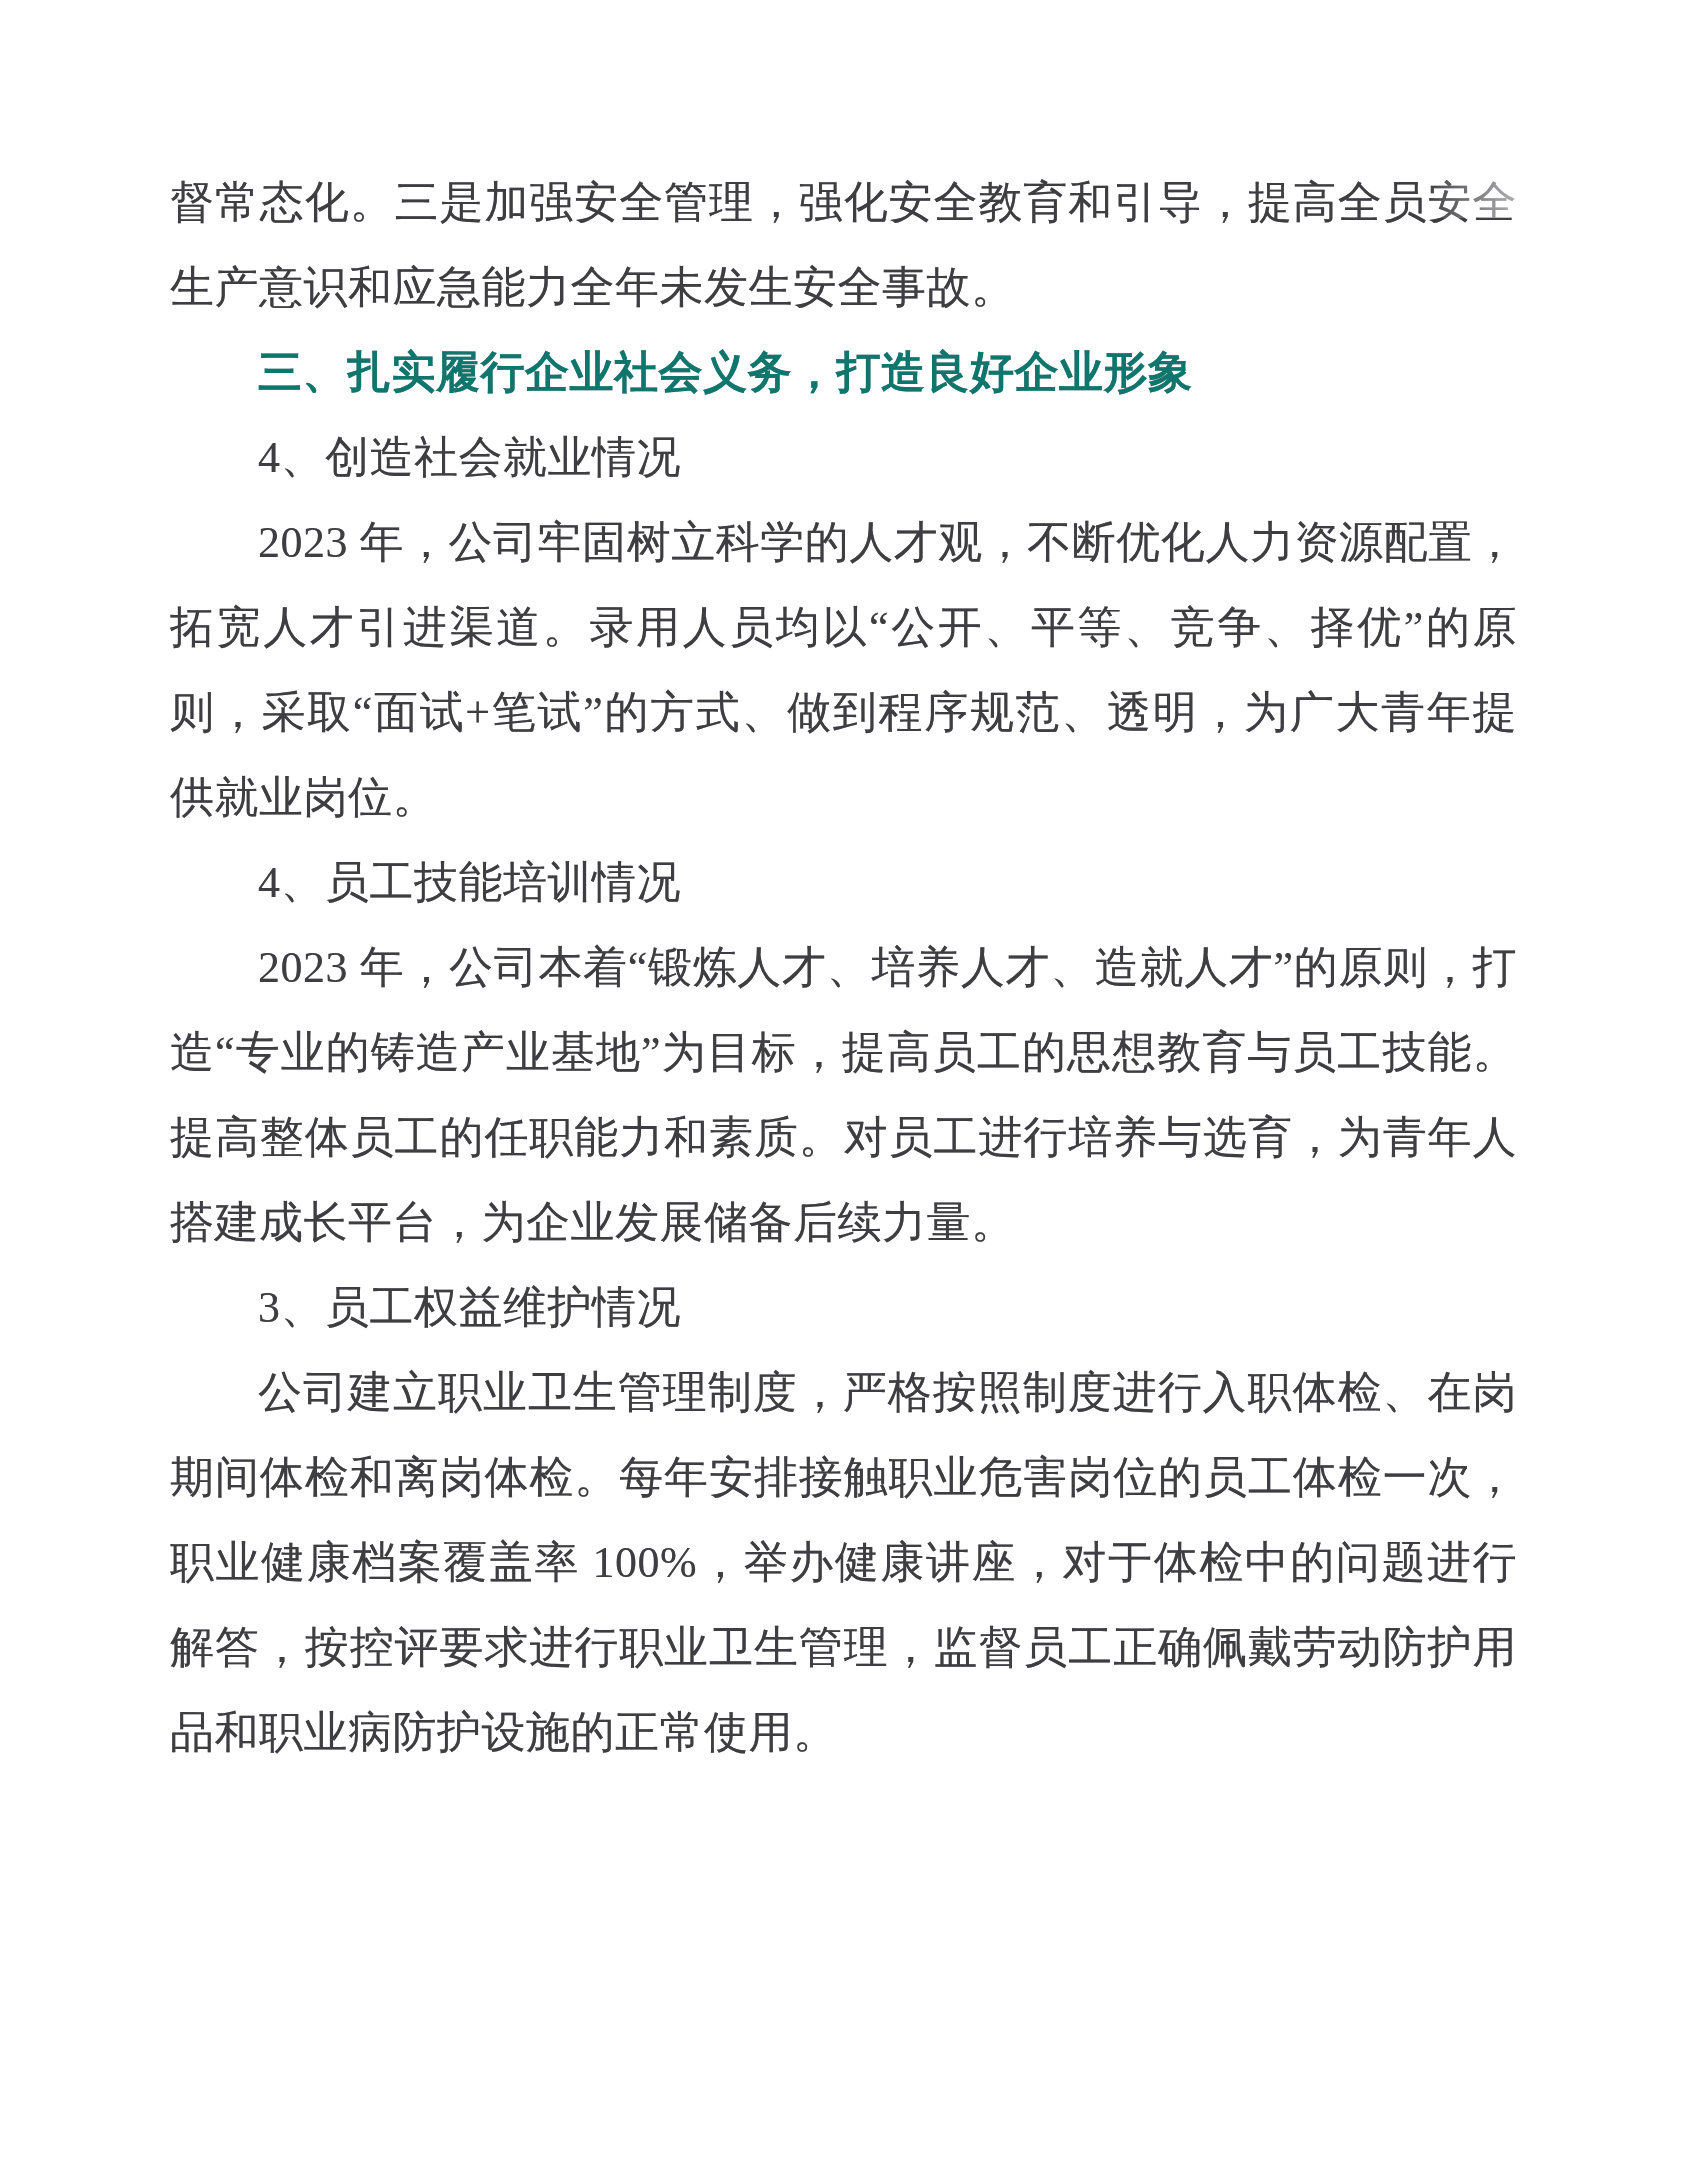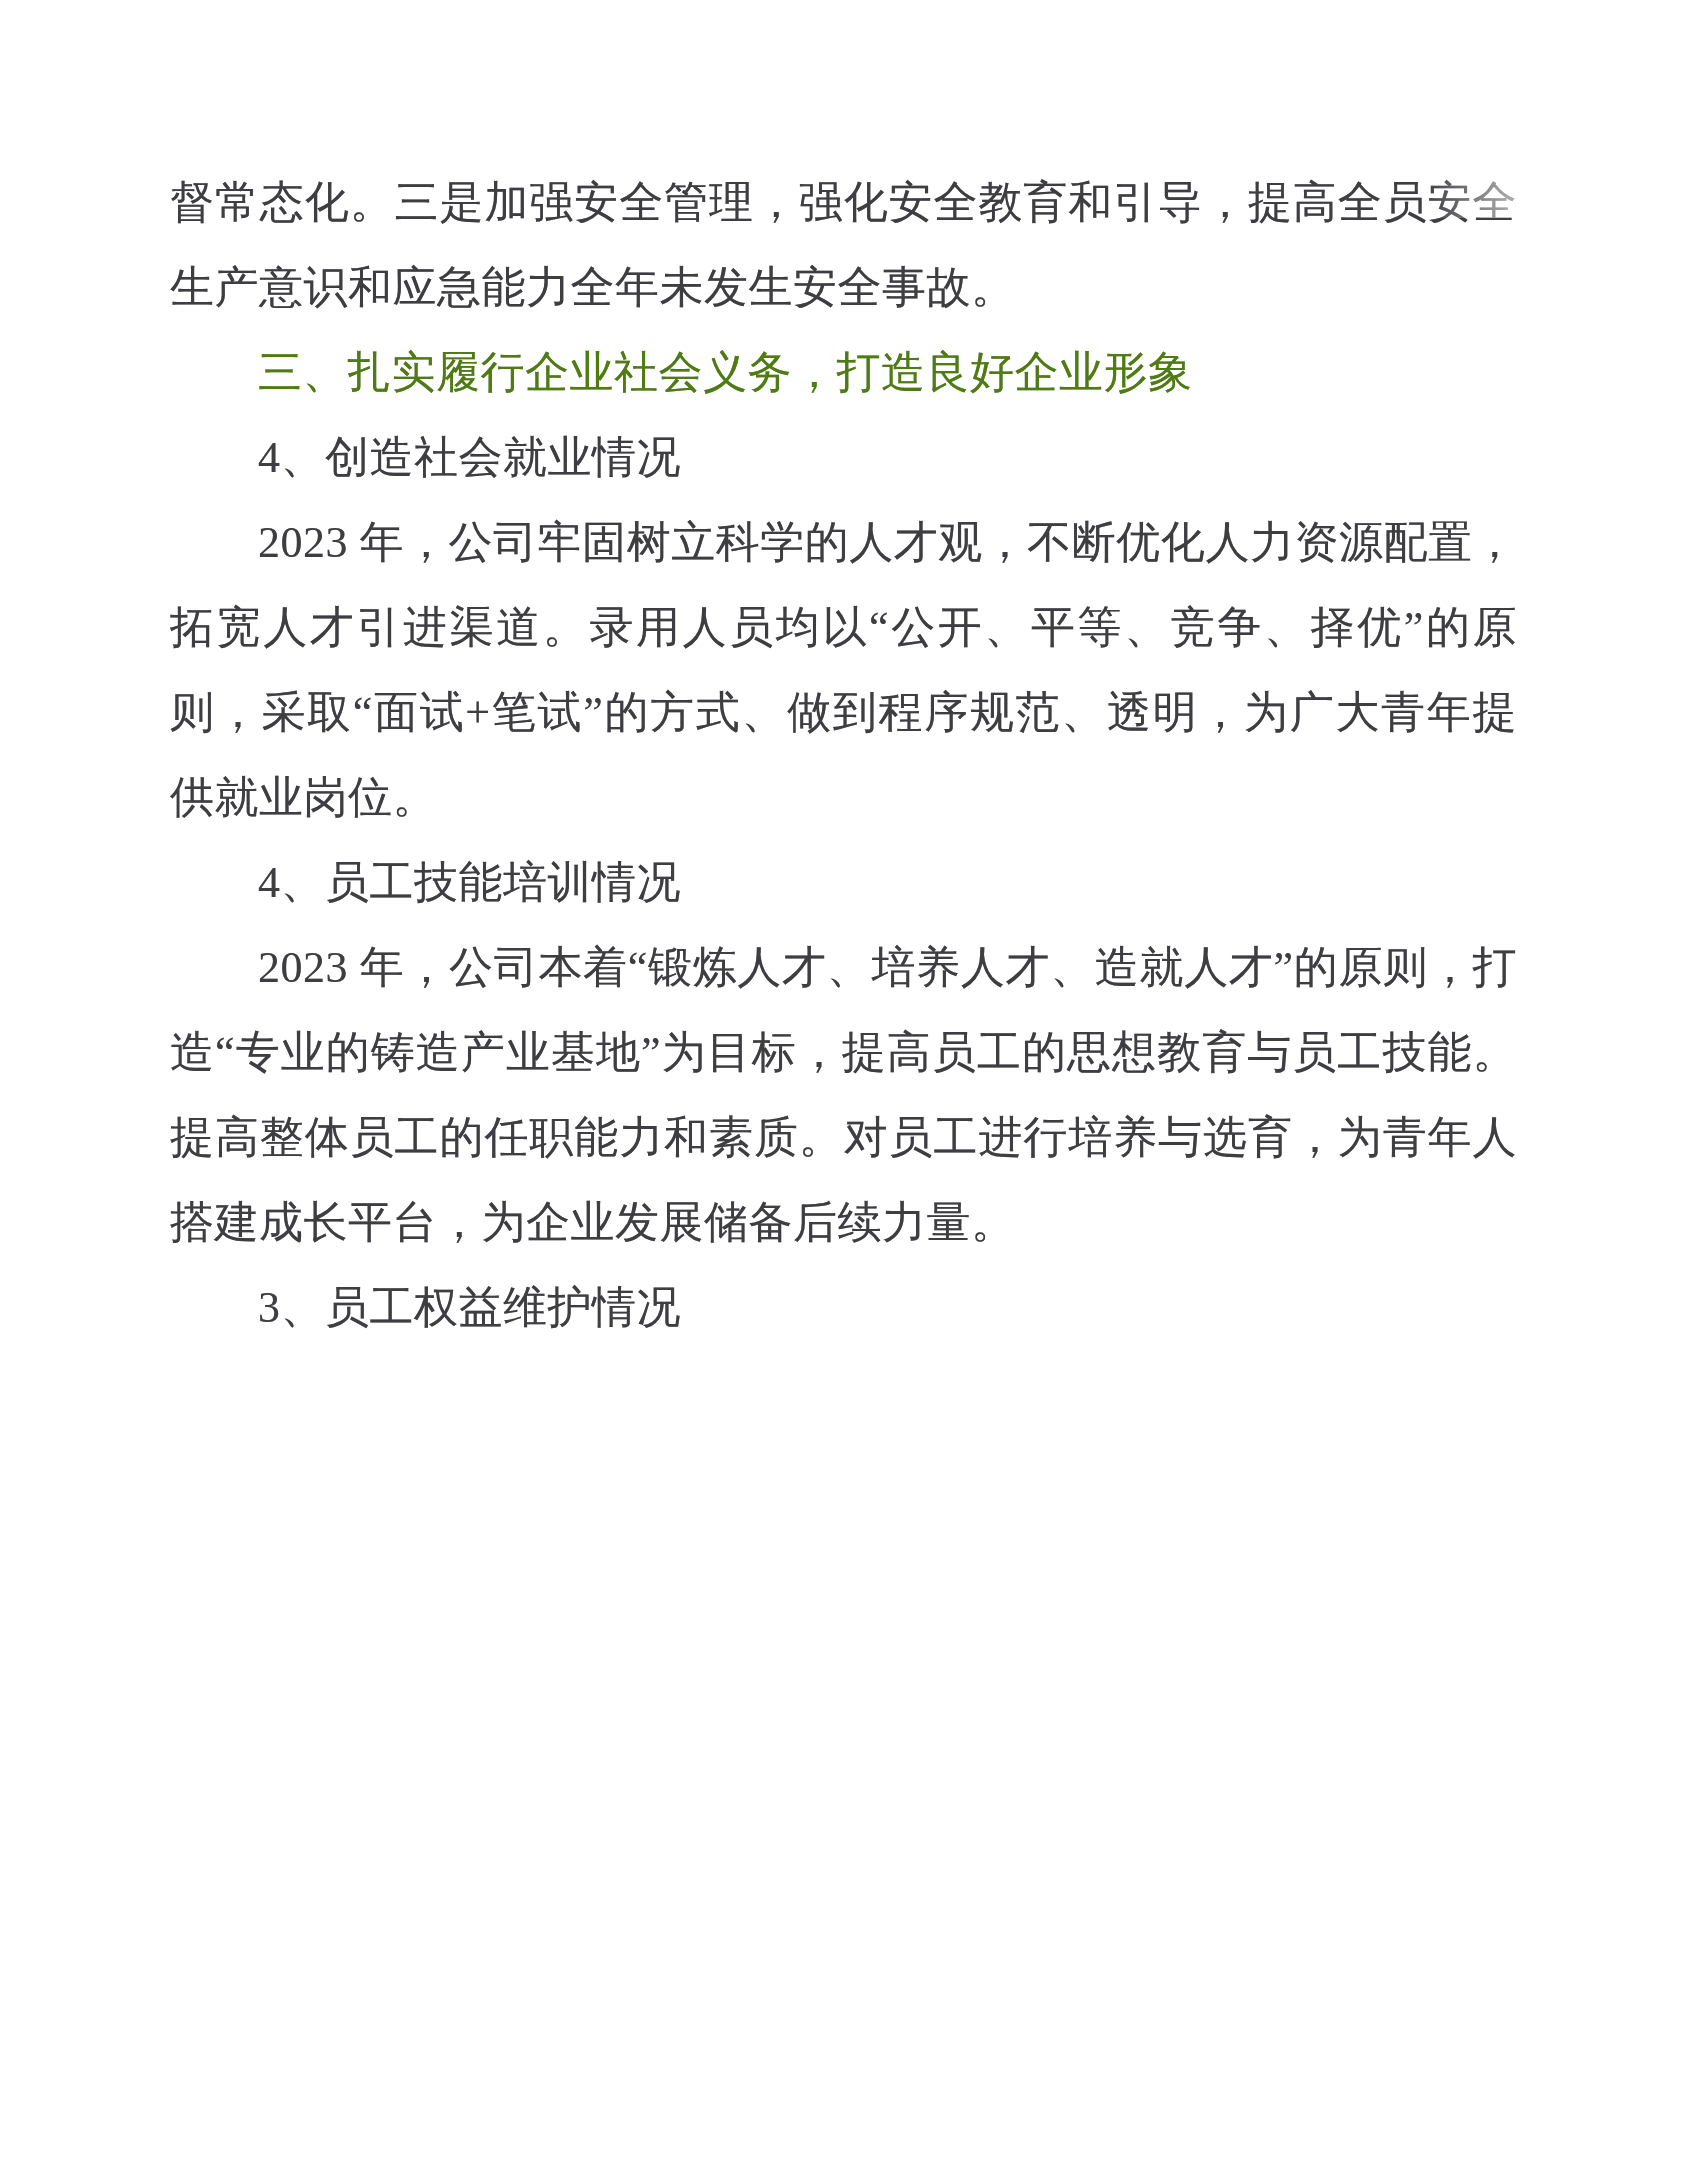--- a/index.html
+++ b/index.html
@@ -23,22 +23,22 @@
   .page p {
     margin: 0;
     text-align: justify;
     text-align-last: left;
     letter-spacing: 0.5px;
   }
   p.indent {
     text-indent: 2em;
   }
   p.heading {
-    font-weight: normal;
-    color: #4d7c0f;
+    font-weight: bold;
+    color: #0f766e;
   }
   
   .page {
     text-shadow: 0 0 0.6px rgba(70,70,75,0.55);
   }
   
   .scan-fade {
     position: absolute;
     top: 149px;
     right: 139px;
@@ -62,16 +62,17 @@
   <p class="indent">2023 年，公司牢固树立科学的人才观，不断优化人力资源配置，拓宽人才引进渠道。录用人员均以“公开、平等、竞争、择优”的原则，采取“面试+笔试”的方式、做到程序规范、透明，为广大青年提供就业岗位。</p>
 
   <p class="indent">4、员工技能培训情况</p>
 
   <p class="indent">2023 年，公司本着“锻炼人才、培养人才、造就人才”的原则，打造“专业的铸造产业基地”为目标，提高员工的思想教育与员工技能。提高整体员工的任职能力和素质。对员工进行培养与选育，为青年人搭建成长平台，为企业发展储备后续力量。</p>
 
   <p class="indent">3、员工权益维护情况</p>
 
 
 
+  <p class="indent">公司建立职业卫生管理制度，严格按照制度进行入职体检、在岗期间体检和离岗体检。每年安排接触职业危害岗位的员工体检一次，职业健康档案覆盖率 100%，举办健康讲座，对于体检中的问题进行解答，按控评要求进行职业卫生管理，监督员工正确佩戴劳动防护用品和职业病防护设施的正常使用。</p>
 
   <div class="scan-fade"></div>
 </div>
 
 
 </body></html>

